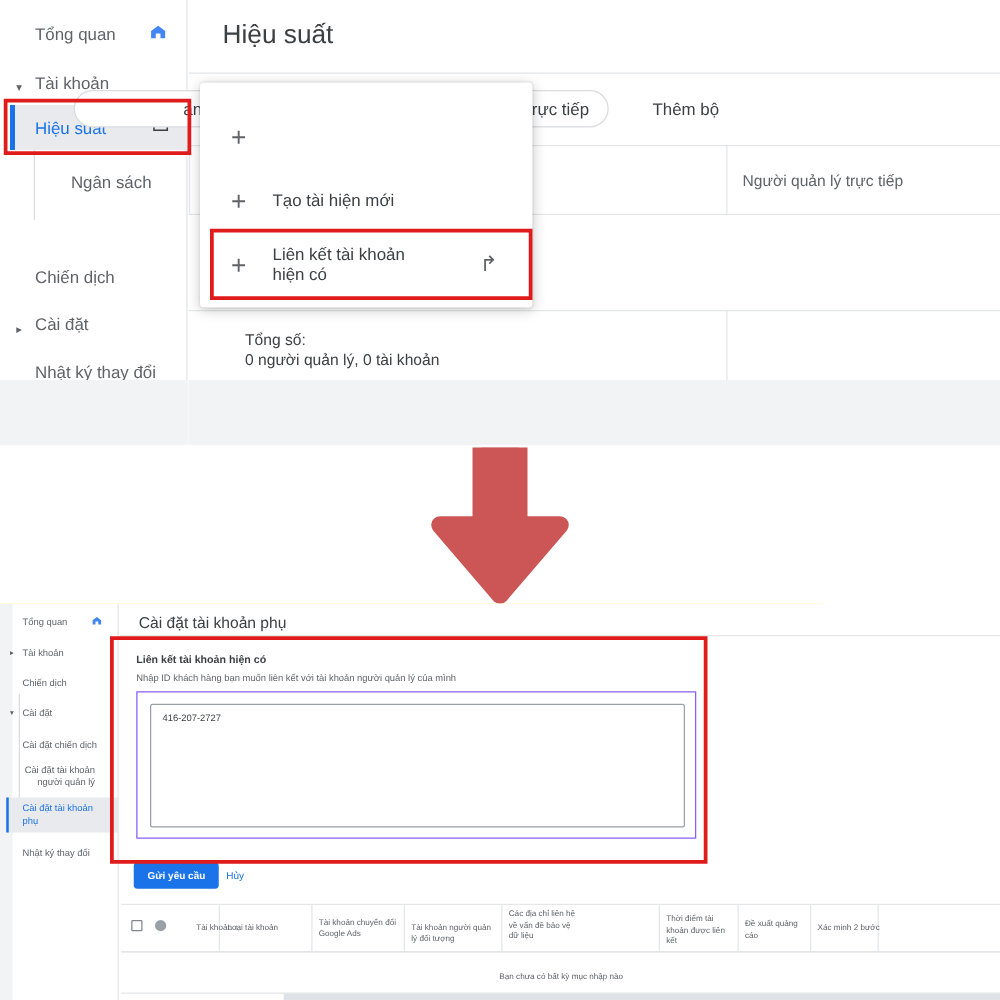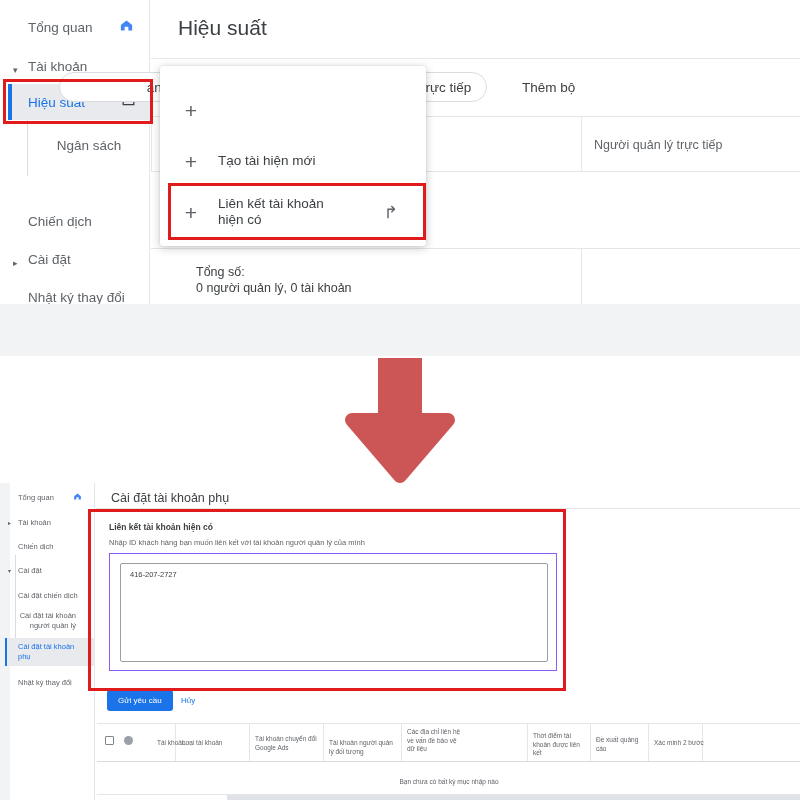--- a/index.html
+++ b/index.html
@@ -152,21 +152,21 @@
   }
   .lc-textarea {
     position: absolute; left: 10px; top: 9px; width: 428px; height: 99px;
     border: 1px solid #9aa0a6; border-radius: 2px; background: #fff;
     font-size: 7.5px; color: #3c4043; padding: 6px 9px;
     font-family: "Liberation Sans", sans-serif; resize: none; outline: none;
   }
 
   .btn-submit {
     position: absolute; left: 11px; top: 207px; height: 21px; padding: 0 11px;
-    background: #1a73e8; color: #ffffff; font-size: 8px; font-weight: normal;
+    background: #1a73e8; color: #ffffff; font-size: 8px; font-weight: bold;
     border: none; border-radius: 3px; display: flex; align-items: center;
     font-family: "Liberation Sans", sans-serif; cursor: pointer;
   }
   .btn-cancel {
     position: absolute; left: 79px; top: 207px; height: 21px; padding: 0 6px;
     background: transparent; color: #1a73e8; font-size: 8px;
     border: none; display: flex; align-items: center;
     font-family: "Liberation Sans", sans-serif; cursor: pointer;
   }
 

